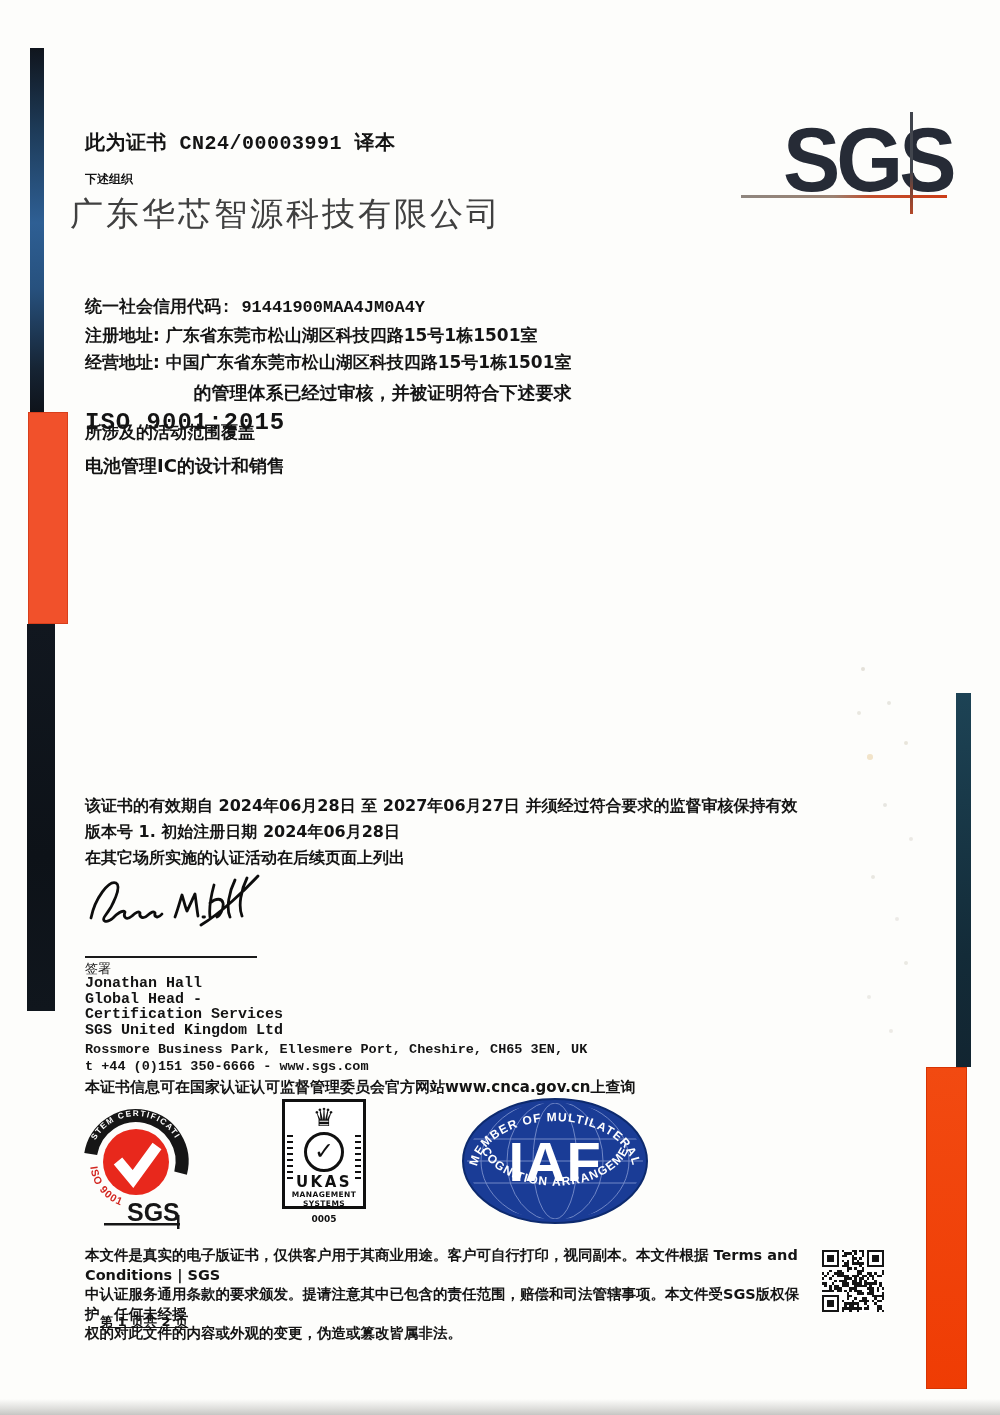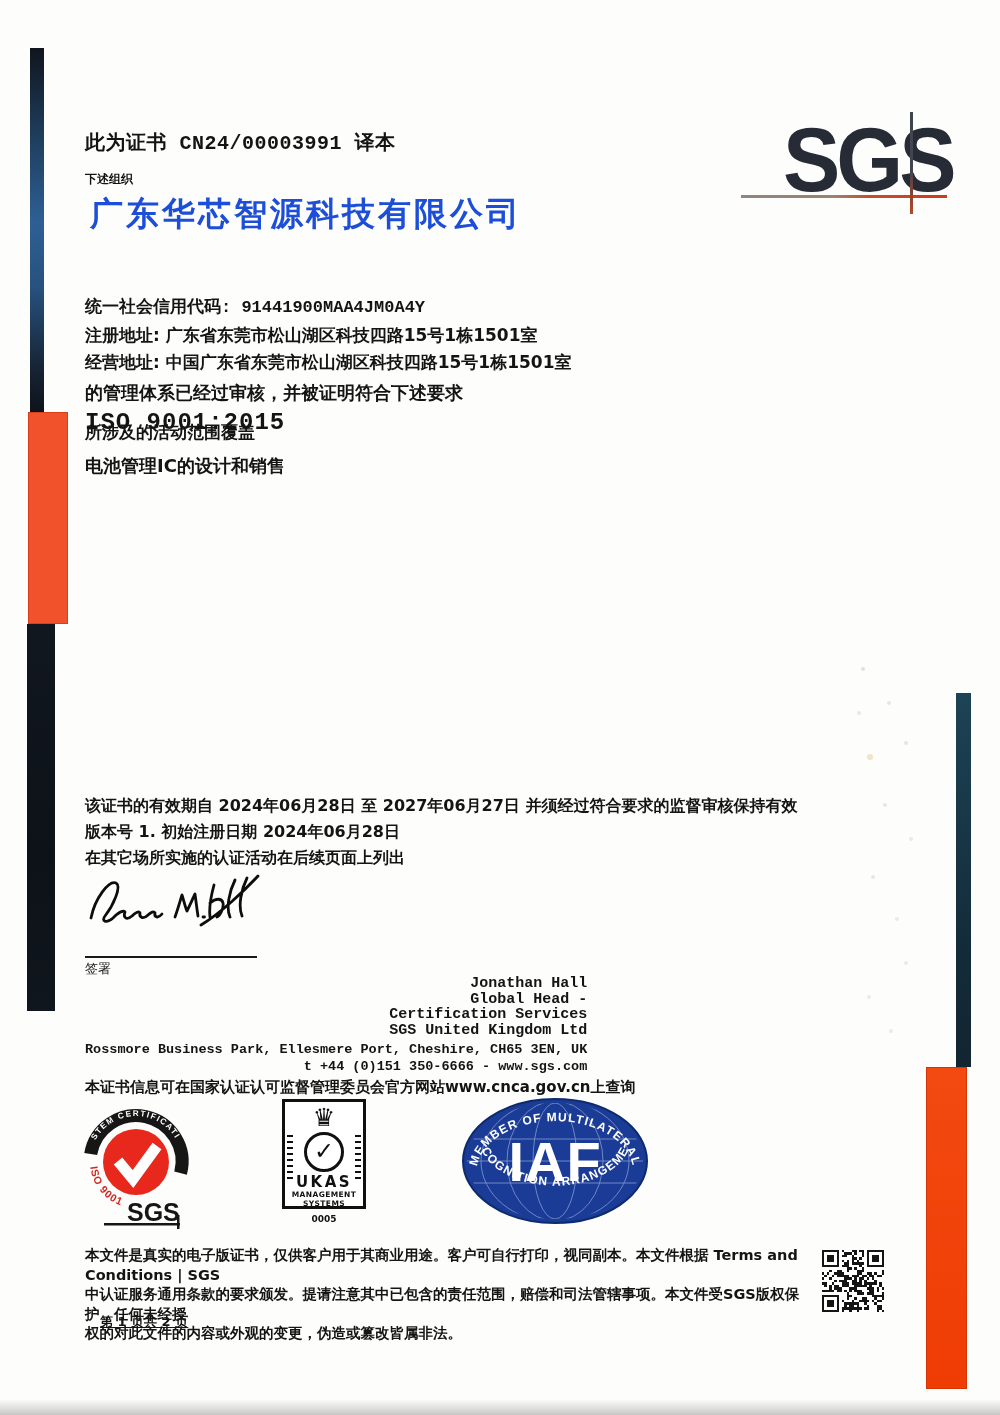--- a/index.html
+++ b/index.html
@@ -23,31 +23,31 @@
   .sgs-word{left:783px;top:116px;font-size:86px;line-height:82px;font-weight:800;
     letter-spacing:-4px;color:#262b36;font-family:"Liberation Sans","DejaVu Sans",sans-serif;transform:scaleY(1.06);transform-origin:top left;}
   .sgs-hline{left:741px;top:195px;width:206px;height:3px;
     background:linear-gradient(90deg,#8f867f,#9b8272 45%,#c14f2e 62%,#cc3d17);}
   .sgs-vline{left:910px;top:112px;width:3px;height:102px;
     background:linear-gradient(180deg,#41454d 0%,#41454d 58%,#7a4436 75%,#b3492a 100%);}
 
   
   .trans-note{left:85px;top:129px;font-size:20px;font-weight:600;letter-spacing:.5px;text-align:right;}
   .org-intro{left:85px;top:171px;font-size:12px;font-weight:600;}
-  .company{left:90px;top:192px;font-size:33px;font-weight:700;letter-spacing:3px;color:#1d4ed8;}
+  .company{left:70px;top:192px;font-size:33px;font-weight:400;letter-spacing:3px;color:#404040;}
   .info{left:85px;top:294px;font-size:17px;font-weight:600;line-height:27.5px;}
-  .info .audited{font-size:18px;margin-top:2px;}
+  .info .audited{font-size:18px;margin-top:2px;text-align:right;}
   .info .standard{font-size:24px;font-weight:800;letter-spacing:1px;margin-top:3px;}
   .scope{left:85px;top:421px;font-size:17px;font-weight:600;}
   .scope .s1{font-size:18px;font-weight:700;margin-top:10px;}
   .scope .s2{font-size:18px;font-weight:700;margin-top:8px;}
   .validity{left:85px;top:793px;font-size:16px;font-weight:700;line-height:26px;}
   .sig-rule{left:85px;top:956px;width:172px;height:2px;background:#1a1a1a;}
   .sign-label{left:85px;top:960px;font-size:13px;font-weight:400;}
-  .signer{left:85px;top:976px;font-size:15px;font-weight:700;line-height:15.5px;text-align:right;}
+  .signer{left:85px;top:976px;font-size:15px;font-weight:700;line-height:15.5px;}
   .signer .sm{font-size:13.5px;margin-top:4px;line-height:16px;}
   .cnca{left:85px;top:1078px;font-size:15px;font-weight:700;}
   .footer-text{left:85px;top:1246px;width:738px;font-size:14.5px;font-weight:600;line-height:19.5px;}
   .page-num{left:100px;top:1313px;font-size:13px;font-weight:700;text-decoration:underline;}
 
   
   .ukas{left:281px;top:1099px;width:86px;text-align:center;color:#101010;}
   .ukas-box{border:3px solid #101010;width:78px;height:104px;margin:0 auto;position:relative;background:#fff;}
   .ukas-crown{font-size:25px;line-height:26px;margin-top:3px;}
   .ukas-tick{position:absolute;width:6px;height:48px;top:33px;

